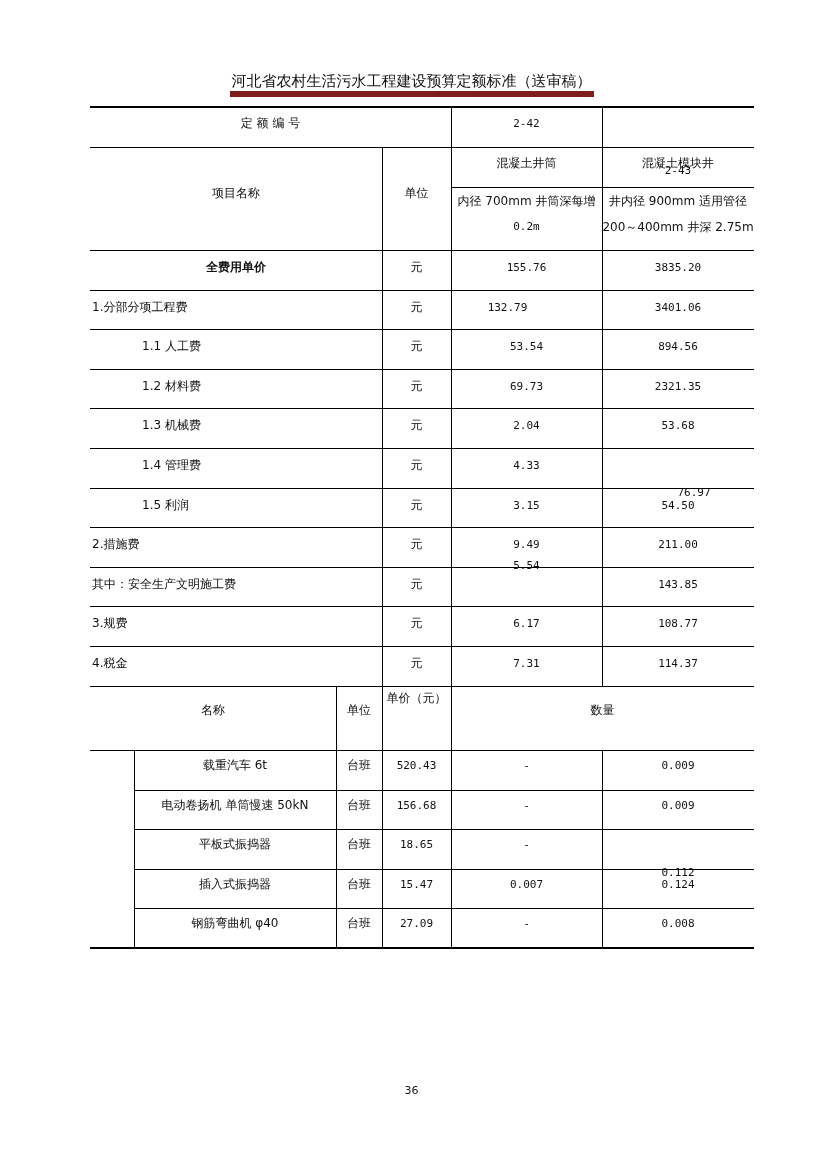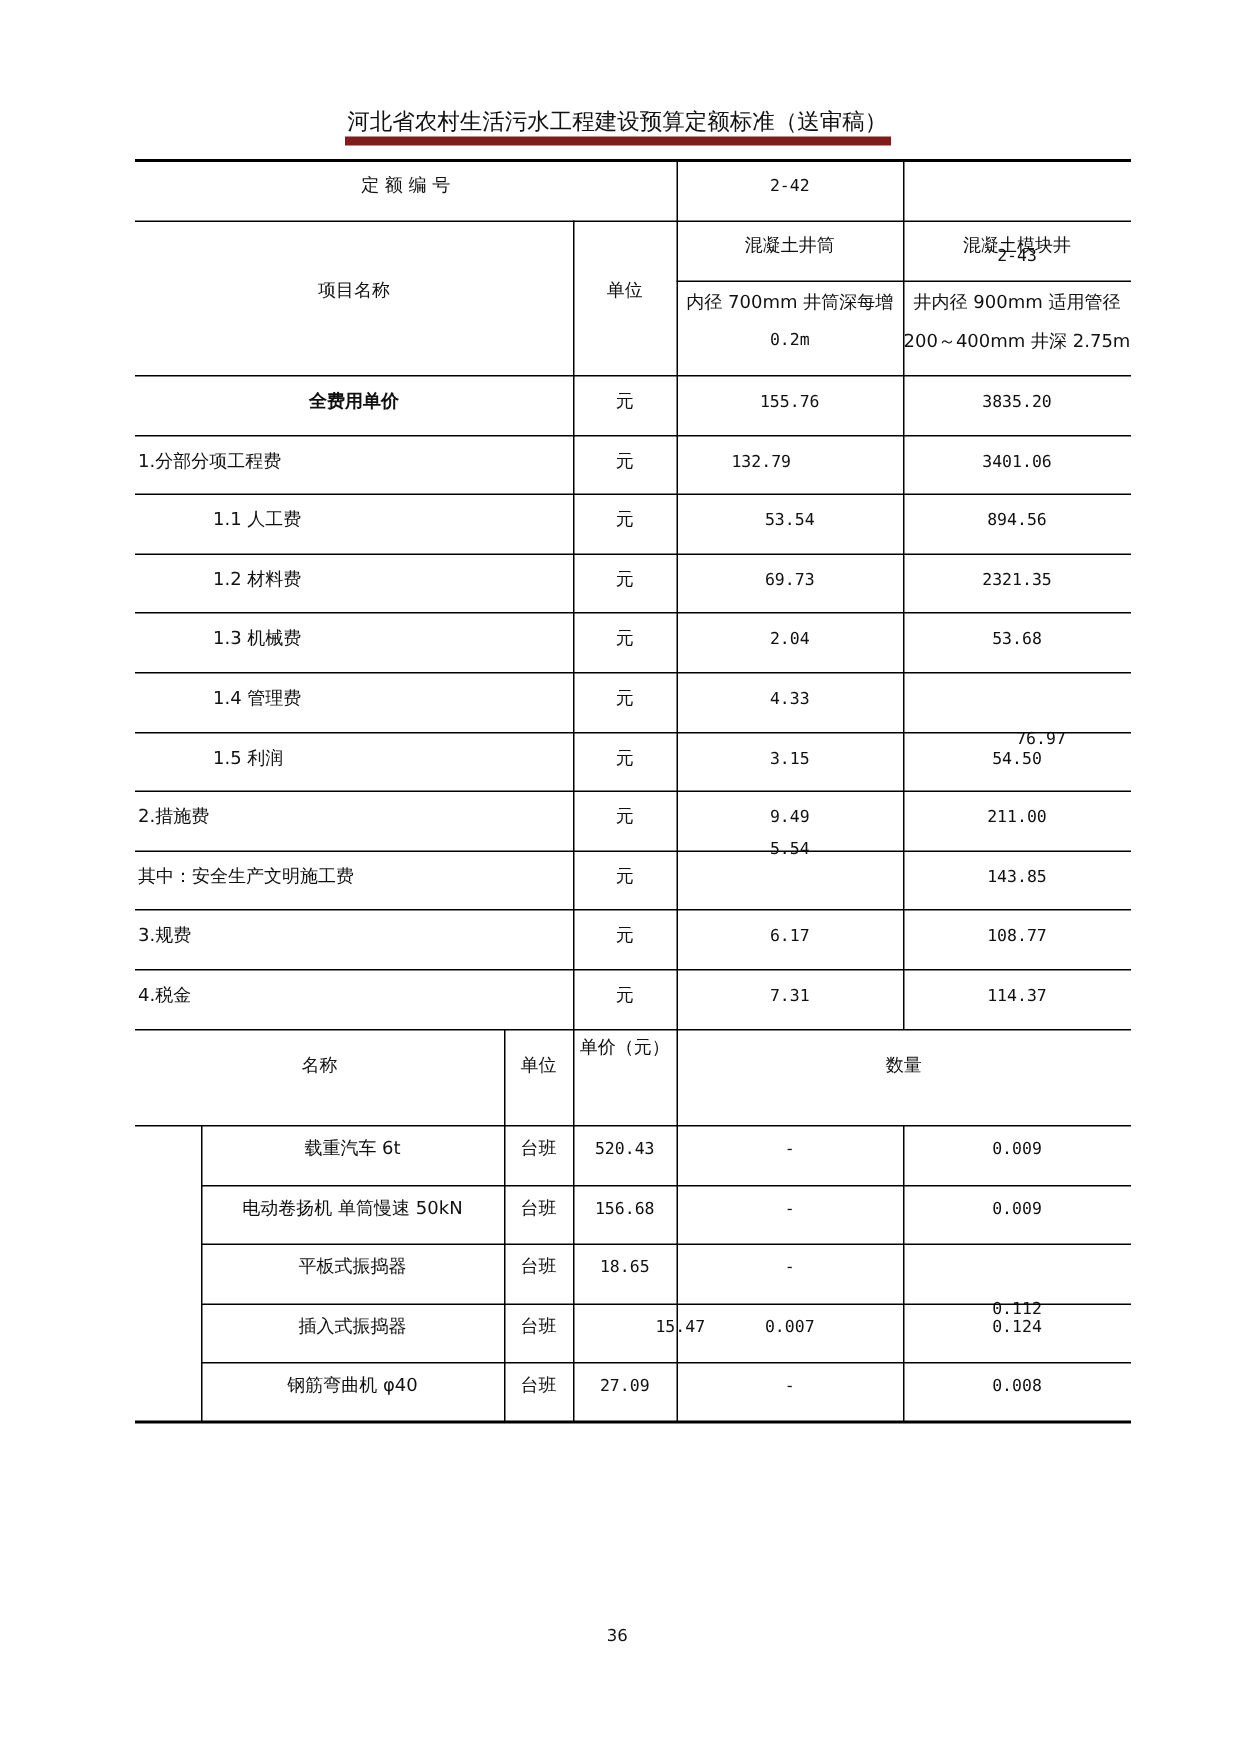--- a/index.html
+++ b/index.html
@@ -115,21 +115,21 @@
     <div class="cell c num" style="left: 602px; top: 798.6px; width: 152px;">0.009</div>
     <div class="hl" style="left: 134px; top: 829px; width: 620px; height: 1px;"></div>
     <div class="cell c" style="left: 134px; top: 837.2px; width: 202px;">平板式振捣器</div>
     <div class="cell c" style="left: 336px; top: 837.2px; width: 46px;">台班</div>
     <div class="cell c num" style="left: 382px; top: 838.2px; width: 69px;">18.65</div>
     <div class="cell c num" style="left: 451px; top: 838.2px; width: 151px;">-</div>
     <div class="cell c num" style="left: 602px; top: 838.2px; width: 152px; margin-top: 28px;">0.112</div>
     <div class="hl" style="left: 134px; top: 869px; width: 620px; height: 1px;"></div>
     <div class="cell c" style="left: 134px; top: 876.8px; width: 202px;">插入式振捣器</div>
     <div class="cell c" style="left: 336px; top: 876.8px; width: 46px;">台班</div>
-    <div class="cell c num" style="left: 382px; top: 877.8px; width: 69px; margin-left: 37px;">15.47</div>
+    <div class="cell c num" style="left: 382px; top: 877.8px; width: 69px;">15.47</div>
     <div class="cell c num" style="left: 451px; top: 877.8px; width: 151px;">0.007</div>
     <div class="cell c num" style="left: 602px; top: 877.8px; width: 152px;">0.124</div>
     <div class="hl" style="left: 134px; top: 908px; width: 620px; height: 1px;"></div>
     <div class="cell c" style="left: 134px; top: 916.4px; width: 202px;">钢筋弯曲机 φ40</div>
     <div class="cell c" style="left: 336px; top: 916.4px; width: 46px;">台班</div>
     <div class="cell c num" style="left: 382px; top: 917.4px; width: 69px;">27.09</div>
     <div class="cell c num" style="left: 451px; top: 917.4px; width: 151px;">-</div>
     <div class="cell c num" style="left: 602px; top: 917.4px; width: 152px;">0.008</div>
     <div class="hl" style="left: 90px; top: 947px; width: 664px; height: 2px;"></div>
   </div>

